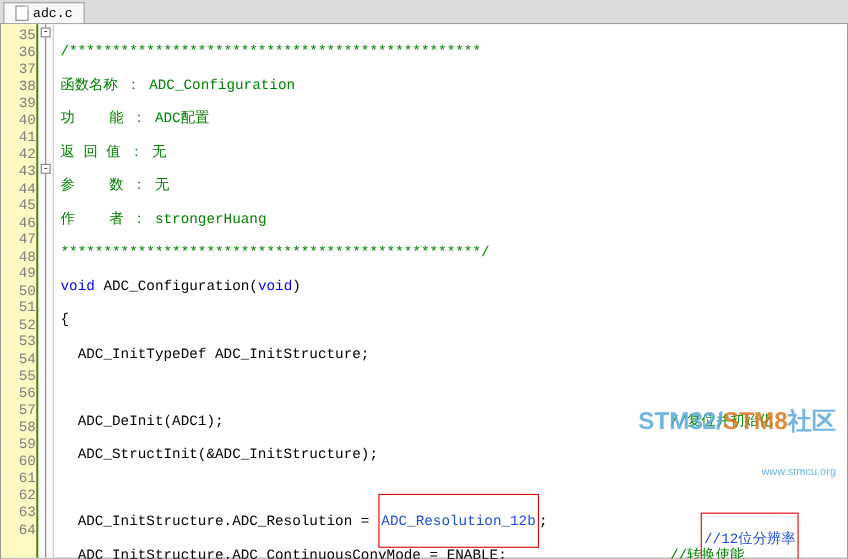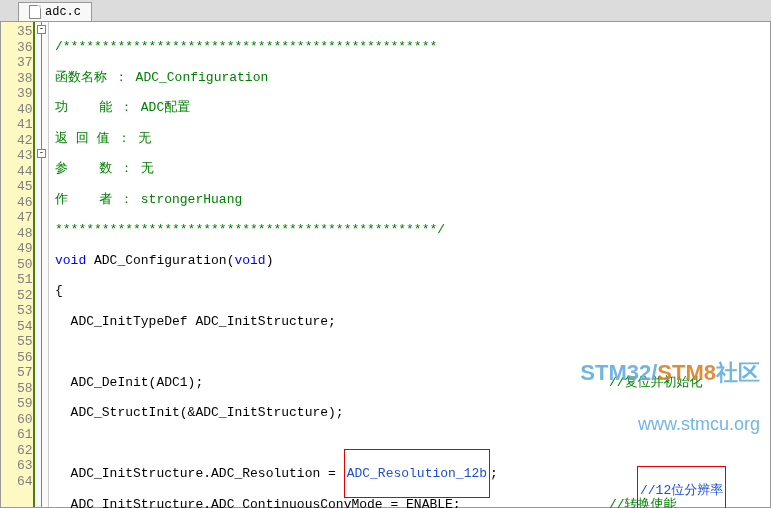--- a/index.html
+++ b/index.html
@@ -1,35 +1,35 @@
 <!DOCTYPE html>
 <html><head>
 <meta charset="utf-8">
 <style>
 *{margin:0;padding:0;box-sizing:border-box}
 body{font-family:Consolas,"Courier New",monospace;font-size:13px;background:#efefef;width:771px;height:508px;overflow:hidden}
 .tab-bar{background:#dcdcdc;border-bottom:1px solid #999;height:22px;display:flex;align-items:flex-end}
-.tab{background:#f8f8f8;border:1px solid #999;border-bottom:none;padding:2px 10px;margin-left:18px;font-size:12px;display:flex;align-items:center;gap:4px}
+.tab{background:#f8f8f8;border:1px solid #999;border-bottom:none;padding:2px 10px;margin-left:3px;font-size:12px;display:flex;align-items:center;gap:4px}
 .file-icon{width:12px;height:14px;background:#fff;border:1px solid #888;position:relative}
 .file-icon::before{content:"";position:absolute;right:-1px;top:-1px;border-style:solid;border-width:0 4px 4px 0;border-color:transparent #dcdcdc transparent transparent}
 .editor{background:#fff;display:flex;height:486px;border:1px solid #999;border-top:none}
 .gutter{width:34px;background:#fef9c3;text-align:right;padding:2px 4px 2px 16px;color:#808080;border-right:2px solid #4d7c0f;user-select:none;flex-shrink:0}
 .gutter div{height:15.5px;line-height:15.5px}
 .fold{width:14px;border-right:1px solid #ccc;background:#fafafa;flex-shrink:0;position:relative}
 .fold-line{position:absolute;left:6px;top:0;bottom:0;width:1px;background:#808080}
 .fold-box{position:absolute;left:2px;width:9px;height:9px;border:1px solid #808080;background:#fff;font-size:9px;line-height:7px;text-align:center;color:#000}
 .code{flex:1;padding:2px 0 2px 6px;white-space:pre;position:relative}
 .line{height:15.5px;line-height:15.5px}
 .kw{color:#0000ff}
 .cmt{color:#008000}
 .cmt-right{color:#008000;position:absolute}
 .boxed{border:1.5px solid #e00000;padding:16px 2px;color:#1d4ed8}
 .ident{color:#000}
 .watermark{position:absolute;bottom:20px;right:10px;color:#59a9e0;font-size:22px;font-weight:bold;opacity:.85;font-family:Arial,sans-serif}
-.watermark .small{display:block;font-size:18px;color:#59a9e0;text-align:right;font-weight:normal}
+.watermark .small{display:block;font-size:10px;color:#59a9e0;text-align:right;font-weight:normal}
 .watermark .d{color:#d87a1c}
 </style>
 </head>
 <body>
 
 <div class="tab-bar">
   <div class="tab">
     <span class="file-icon"></span>
     <span>adc.c</span>
   </div>

